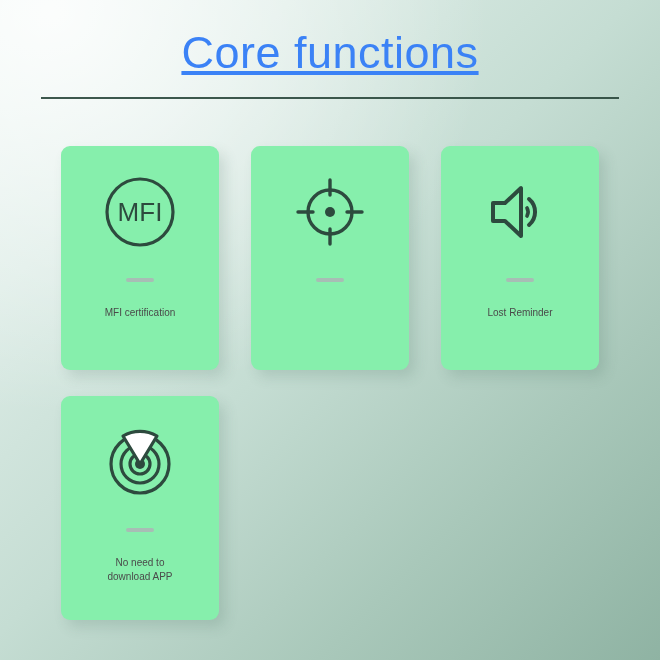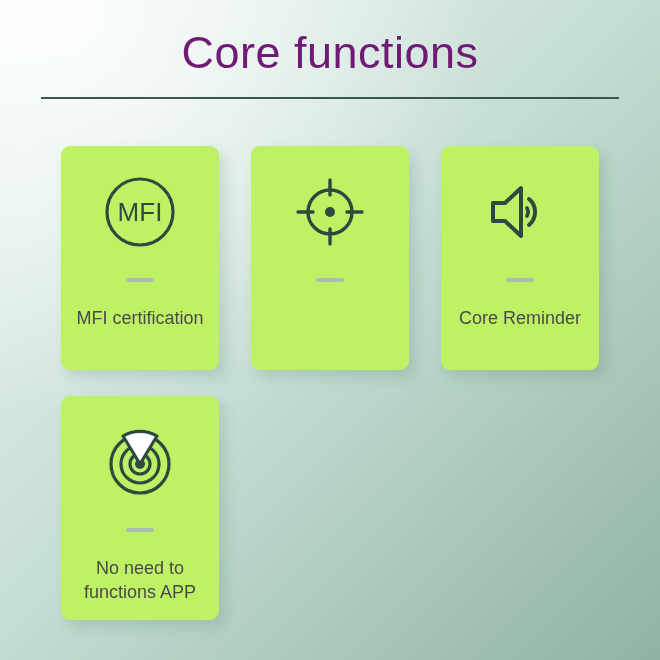--- a/index.html
+++ b/index.html
@@ -20,23 +20,24 @@
 
   
   .header {
     padding-top: 28px;
     text-align: center;
   }
 
   .page-title {
     font-size: 45px;
     font-weight: 400;
-    color: #701a75;
+    color: #3b82f6;
     letter-spacing: 0.5px;
     line-height: 1.1;
+    text-decoration: underline;
   }
 
   .title-rule {
     width: 578px;
     height: 2px;
     background: #2d4a3e;
     margin: 19px auto 0 auto;
     opacity: 0.92;
   }
 
@@ -47,21 +48,21 @@
     left: 61px;
     width: 538px;
     display: grid;
     grid-template-columns: repeat(3, 158px);
     grid-template-rows: 224px 224px;
     column-gap: 32px;
     row-gap: 26px;
   }
 
   .card {
-    background: #bef264;
+    background: #86efac;
     border-radius: 9px;
     box-shadow: 6px 7px 13px rgba(60,100,85,0.17);
     display: flex;
     flex-direction: column;
     align-items: center;
     position: relative;
   }
 
   .icon-wrap {
     height: 132px;
@@ -75,21 +76,21 @@
 
   .divider-dash {
     width: 28px;
     height: 4px;
     border-radius: 2px;
     background: #a8bdb5;
     margin: 0 auto 24px auto;
   }
 
   .card-label {
-    font-size: 18px;
+    font-size: 10px;
     color: #4a4a4a;
     text-align: center;
     line-height: 1.35;
     padding: 0 6px;
     white-space: pre-line;
   }
 
   .mfi-text {
     font-size: 26px;
     fill: #2d4a3e;
@@ -134,32 +135,32 @@
 
   <div class="card">
     <div class="icon-wrap">
       <svg width="74" height="74" viewBox="0 0 74 74" fill="none" stroke="#2d4a3e" stroke-width="4" stroke-linecap="round" stroke-linejoin="round">
         <path d="M10 28 H22 L38 13 V61 L22 46 H10 Z" fill="none"></path>
         <path d="M46 24 A17 17 0 0 1 46 50" fill="none"></path>
         <path d="M44 33 A8 8 0 0 1 44 41" fill="none" stroke-width="3.6"></path>
       </svg>
     </div>
     <div class="divider-dash"></div>
-    <div class="card-label">Core Reminder</div>
+    <div class="card-label">Lost Reminder</div>
   </div>
 
   <div class="card">
     <div class="icon-wrap">
       <svg width="74" height="74" viewBox="0 0 74 74" fill="none" stroke="#2d4a3e" stroke-width="3.2">
         <circle cx="37" cy="39" r="29" fill="none"></circle>
         <circle cx="37" cy="39" r="19" fill="none"></circle>
         <circle cx="37" cy="39" r="10" fill="none"></circle>
         <circle cx="37" cy="39" r="5" fill="#2d4a3e" stroke="none"></circle>
         <path d="M37 39 L20 11 A33 33 0 0 1 54 11 Z" fill="#ffffff" stroke="#2d4a3e" stroke-width="3.2" stroke-linejoin="round"></path>
       </svg>
     </div>
     <div class="divider-dash"></div>
     <div class="card-label">No need to
-functions APP</div>
+download APP</div>
   </div>
 
 
 </div>
 
 </body></html>

